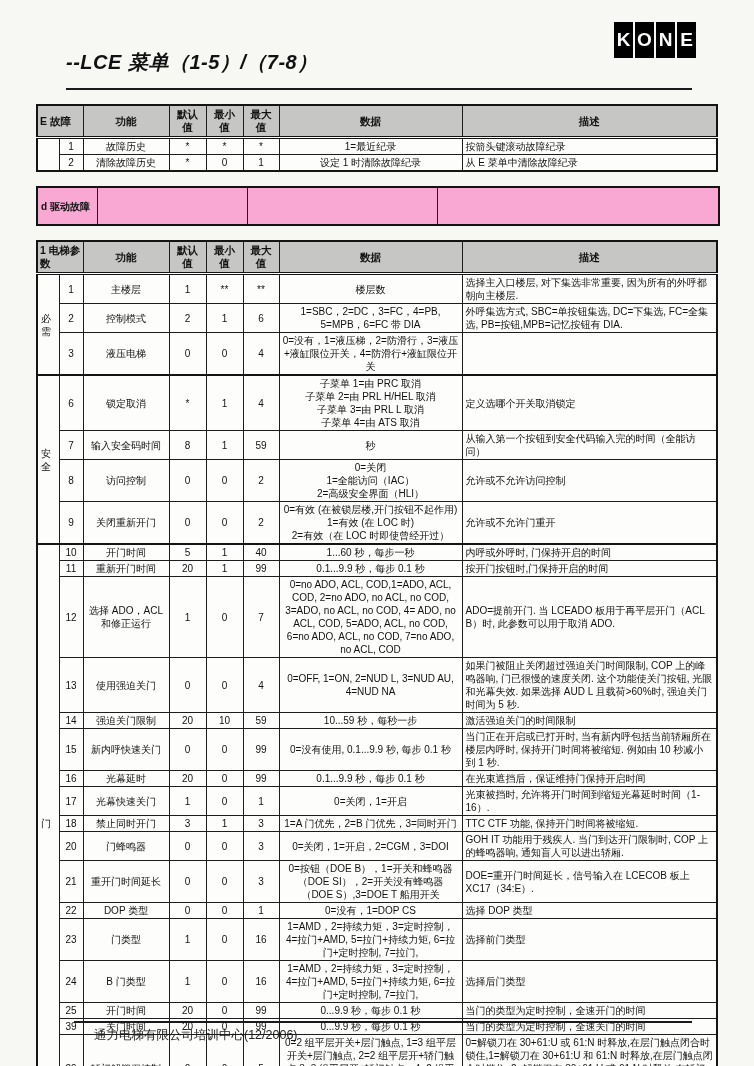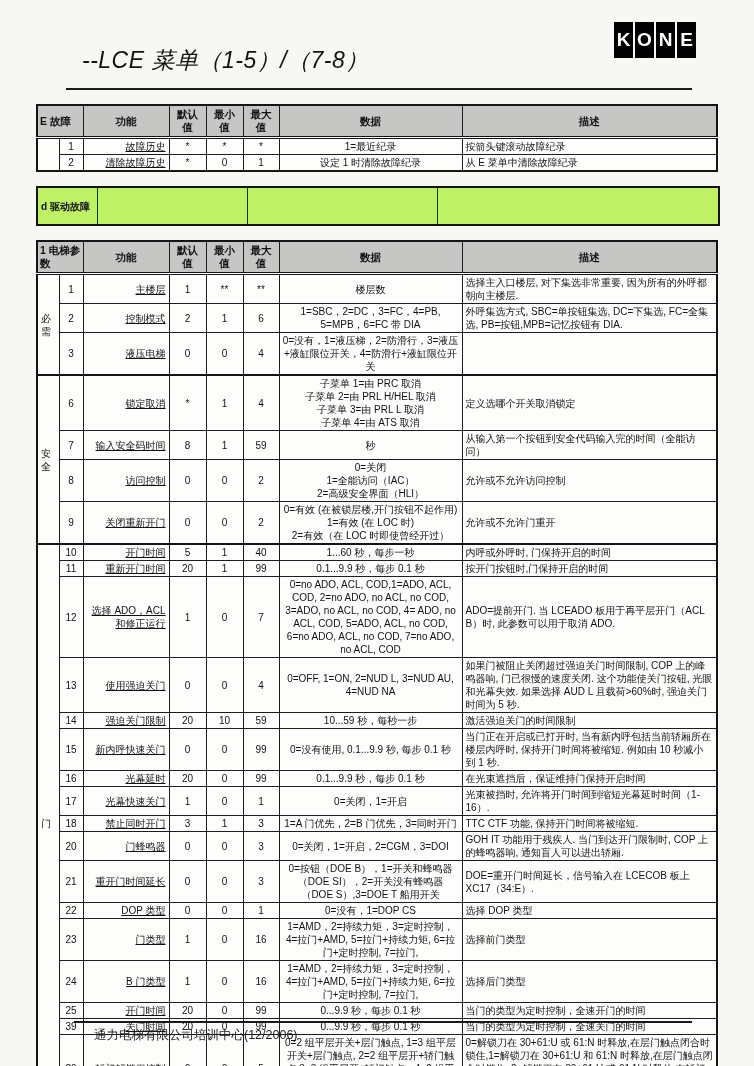--- a/index.html
+++ b/index.html
@@ -10,22 +10,22 @@
     font-family:"Liberation Sans","DejaVu Sans",sans-serif;
     color:#111;
     box-sizing:border-box;
     padding:26px 36px 0 36px;
     overflow:hidden;
   }
   
   .hdr-block{position:relative;margin:0 26px 14px 30px;height:64px;}
   .title{
     position:absolute;left:0;bottom:14px;
-    font-size:23px;font-weight:normal;font-style:italic;
-    letter-spacing:0.5px;white-space:nowrap;margin-left:16px;
+    font-size:20px;font-weight:bold;font-style:italic;
+    letter-spacing:0.5px;white-space:nowrap;
   }
   .title-rule{position:absolute;left:0;right:0;bottom:0;height:2px;background:#1a1a1a;}
   .logo{position:absolute;right:-4px;top:-4px;display:flex;gap:2px;}
   .logo span{
     display:flex;align-items:center;justify-content:center;
     width:19px;height:36px;background:#000;color:#fff;
     font-weight:bold;font-size:19px;font-family:"Liberation Sans",sans-serif;
   }
   
   table.grid{
@@ -46,27 +46,27 @@
   table.grid thead th{
     background:#c6c6c4;
     font-size:10.5px;font-weight:bold;text-align:center;
     padding:2px 1px;
   }
   table.grid thead tr{border-bottom:3px double #141414;}
   th.tlabel{text-align:left !important;padding-left:2px !important;font-size:10.5px;}
   .vh{white-space:pre-line;line-height:12px;}
   td.gcol{font-size:9.5px;padding:0;}
   td.num{text-align:center;font-size:10px;padding:1px 0;}
-  td.func{text-align:right;font-size:10.5px;text-decoration:underline;}
+  td.func{text-align:center;font-size:10.5px;}
   td.val{text-align:center;font-size:10px;}
   td.data{text-align:center;font-size:9.5px;white-space:pre-line;}
   td.desc{text-align:left;font-size:9.5px;white-space:pre-line;}
   tr.group-start td{border-top:2px solid #141414;}
   
-  table.dtable td{height:34px;background:#bef264;}
+  table.dtable td{height:34px;background:#f9a8d4;}
   td.dlabel{font-weight:bold;font-size:10.5px;line-height:12px;padding:1px 2px;}
   
   .footer{position:absolute;left:36px;right:36px;bottom:22px;}
   .footer-rule{height:2px;background:#1a1a1a;margin:0 26px 4px 38px;}
   .footer-text{margin-left:58px;font-size:12.5px;color:#222;}
 </style>
 </head>
 <body>
 
 <div class="page">

